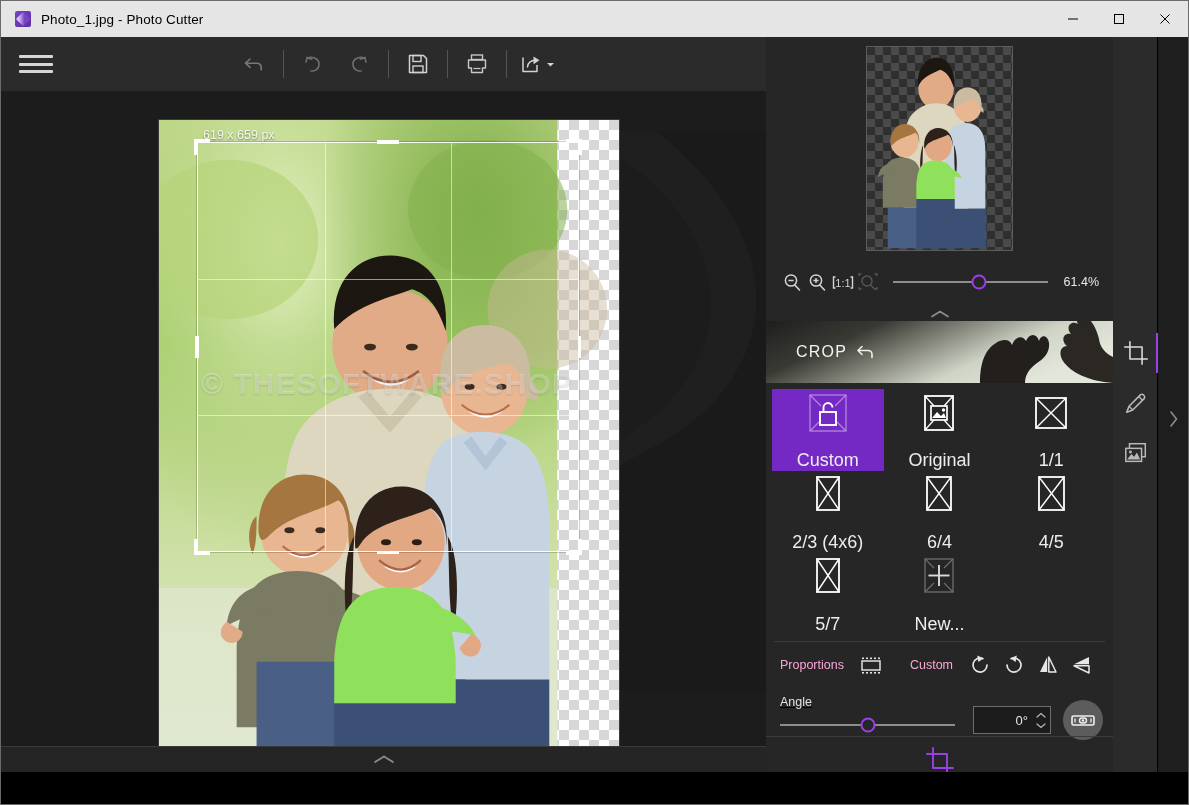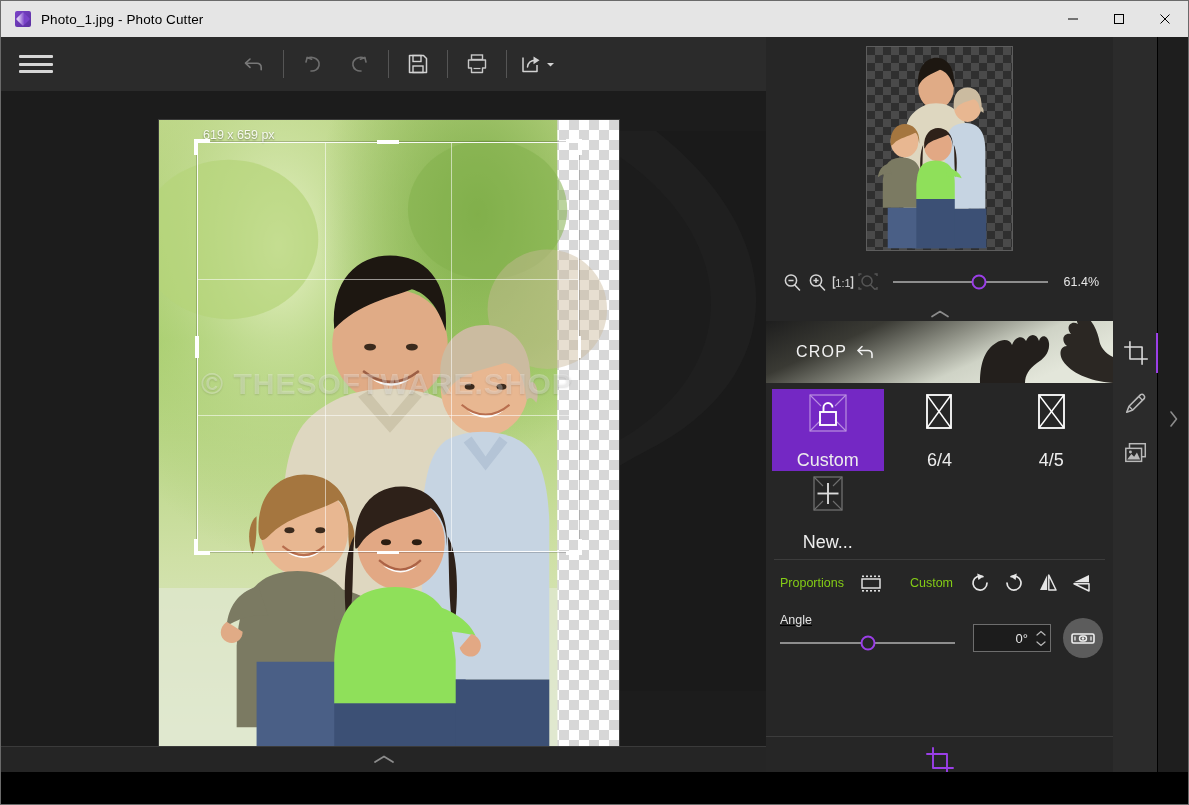--- a/index.html
+++ b/index.html
@@ -161,21 +161,21 @@
   }
   .ratio-cell.selected { background: #7428c4; }
   .ratio-glyph { height: 50px; display: flex; align-items: center; justify-content: center; }
   .ratio-label { font-size: 18px; color: #ededed; margin-top: 10px; white-space: nowrap; text-align: center; }
 
   .divider { height: 1px; background: #3c3c3c; margin: 6px 8px 0 8px; }
 
   .prop-row {
     height: 46px; display: flex; align-items: center; padding: 0 0 0 14px;
   }
-  .prop-label { font-size: 12.5px; color: #84cc16; }
+  .prop-label { font-size: 12.5px; color: #f9a8d4; }
   .icon-btn { width: 34px; height: 30px; display: flex; align-items: center; justify-content: center; }
 
   .angle-row { height: 52px; display: flex; align-items: center; padding: 0 10px 0 14px; }
   .angle-left { display: flex; flex-direction: column; justify-content: flex-end; text-decoration: underline; }
   .angle-label { font-size: 12.5px; color: #e2e2e2; margin-bottom: 8px; }
   .angle-slider { position: relative; width: 175px; height: 16px; display: flex; align-items: center; }
   .angle-track { width: 100%; height: 1.5px; background: #8d8d8d; }
   .angle-knob {
     position: absolute; left: 50%; top: 50%; transform: translate(-50%,-50%);
     width: 15px; height: 15px; border-radius: 50%;
@@ -572,22 +572,57 @@
             <line x1="43" y1="5" x2="32" y2="16" stroke="#b98ee0" stroke-width="1.1"></line>
             <line x1="7" y1="41" x2="18" y2="30" stroke="#b98ee0" stroke-width="1.1"></line>
             <line x1="43" y1="41" x2="32" y2="30" stroke="#b98ee0" stroke-width="1.1"></line>
             <rect x="17" y="22" width="16" height="13" fill="none" stroke="#ffffff" stroke-width="1.9"></rect>
             <path d="M20.5 22 v-4.5 a4.5 4.5 0 0 1 9 0" fill="none" stroke="#ffffff" stroke-width="1.9"></path>
           </svg>
         </div>
         <div class="ratio-label">Custom</div>
       </div>
 
-
-
+      <div class="ratio-cell">
+        <div class="ratio-glyph">
+          <svg width="50" height="50" viewBox="0 0 50 50">
+            <rect x="11" y="6" width="28" height="34" fill="none" stroke="#ffffff" stroke-width="1.8"></rect>
+            <line x1="11" y1="6" x2="20" y2="16" stroke="#ffffff" stroke-width="1.3"></line>
+            <line x1="39" y1="6" x2="30" y2="16" stroke="#ffffff" stroke-width="1.3"></line>
+            <line x1="11" y1="40" x2="20" y2="30" stroke="#ffffff" stroke-width="1.3"></line>
+            <line x1="39" y1="40" x2="30" y2="30" stroke="#ffffff" stroke-width="1.3"></line>
+            <rect x="17" y="16" width="16" height="14" fill="none" stroke="#ffffff" stroke-width="1.7"></rect>
+            <path d="M18 28 l5 -6 l4 4 l3 -3 l2 5 z" fill="#ffffff"></path>
+            <circle cx="29.5" cy="20" r="1.7" fill="#ffffff"></circle>
+          </svg>
+        </div>
+        <div class="ratio-label">Original</div>
+      </div>
+
+      <div class="ratio-cell">
+        <div class="ratio-glyph">
+          <svg width="50" height="50" viewBox="0 0 50 50">
+            <rect x="10" y="8" width="30" height="30" fill="none" stroke="#ffffff" stroke-width="1.8"></rect>
+            <line x1="10" y1="8" x2="40" y2="38" stroke="#ffffff" stroke-width="1.4"></line>
+            <line x1="40" y1="8" x2="10" y2="38" stroke="#ffffff" stroke-width="1.4"></line>
+          </svg>
+        </div>
+        <div class="ratio-label">1/1</div>
+      </div>
+
+      <div class="ratio-cell">
+        <div class="ratio-glyph">
+          <svg width="50" height="50" viewBox="0 0 50 50">
+            <rect x="14" y="5" width="22" height="33" fill="none" stroke="#ffffff" stroke-width="1.8"></rect>
+            <line x1="14" y1="5" x2="36" y2="38" stroke="#ffffff" stroke-width="1.4"></line>
+            <line x1="36" y1="5" x2="14" y2="38" stroke="#ffffff" stroke-width="1.4"></line>
+          </svg>
+        </div>
+        <div class="ratio-label">2/3 (4x6)</div>
+      </div>
 
       <div class="ratio-cell">
         <div class="ratio-glyph">
           <svg width="50" height="50" viewBox="0 0 50 50">
             <rect x="13" y="5" width="24" height="33" fill="none" stroke="#ffffff" stroke-width="1.8"></rect>
             <line x1="13" y1="5" x2="37" y2="38" stroke="#ffffff" stroke-width="1.4"></line>
             <line x1="37" y1="5" x2="13" y2="38" stroke="#ffffff" stroke-width="1.4"></line>
           </svg>
         </div>
         <div class="ratio-label">6/4</div>
@@ -597,20 +632,30 @@
         <div class="ratio-glyph">
           <svg width="50" height="50" viewBox="0 0 50 50">
             <rect x="13" y="5" width="25" height="33" fill="none" stroke="#ffffff" stroke-width="1.8"></rect>
             <line x1="13" y1="5" x2="38" y2="38" stroke="#ffffff" stroke-width="1.4"></line>
             <line x1="38" y1="5" x2="13" y2="38" stroke="#ffffff" stroke-width="1.4"></line>
           </svg>
         </div>
         <div class="ratio-label">4/5</div>
       </div>
 
+      <div class="ratio-cell">
+        <div class="ratio-glyph">
+          <svg width="50" height="50" viewBox="0 0 50 50">
+            <rect x="14" y="5" width="22" height="33" fill="none" stroke="#ffffff" stroke-width="1.8"></rect>
+            <line x1="14" y1="5" x2="36" y2="38" stroke="#ffffff" stroke-width="1.4"></line>
+            <line x1="36" y1="5" x2="14" y2="38" stroke="#ffffff" stroke-width="1.4"></line>
+          </svg>
+        </div>
+        <div class="ratio-label">5/7</div>
+      </div>
 
 
       <div class="ratio-cell">
         <div class="ratio-glyph">
           <svg width="50" height="50" viewBox="0 0 50 50">
             <rect x="11" y="5" width="28" height="33" fill="none" stroke="#6f6f6f" stroke-width="1.3"></rect>
             <line x1="11" y1="5" x2="20" y2="14" stroke="#6f6f6f" stroke-width="1.1"></line>
             <line x1="39" y1="5" x2="30" y2="14" stroke="#6f6f6f" stroke-width="1.1"></line>
             <line x1="11" y1="38" x2="20" y2="29" stroke="#6f6f6f" stroke-width="1.1"></line>
             <line x1="39" y1="38" x2="30" y2="29" stroke="#6f6f6f" stroke-width="1.1"></line>

